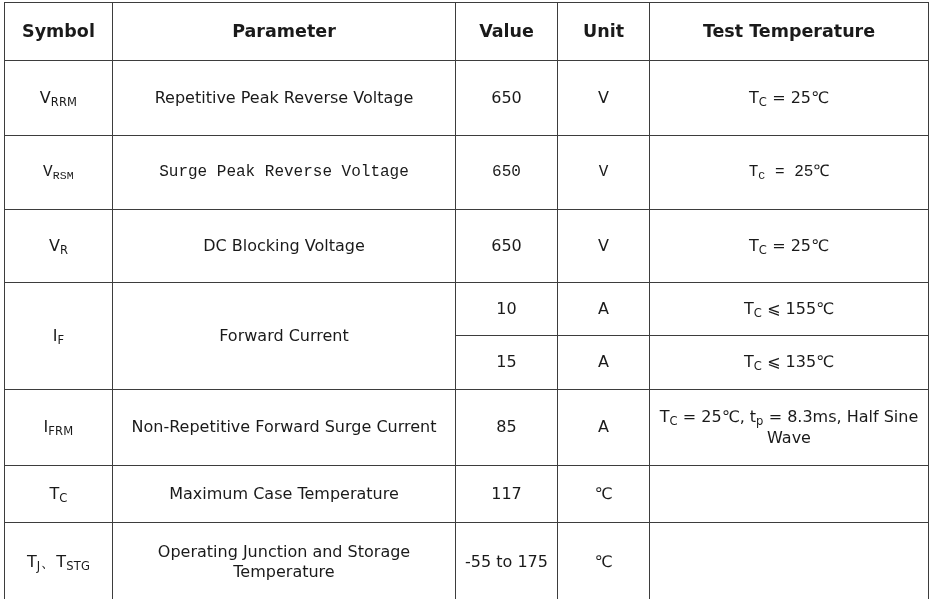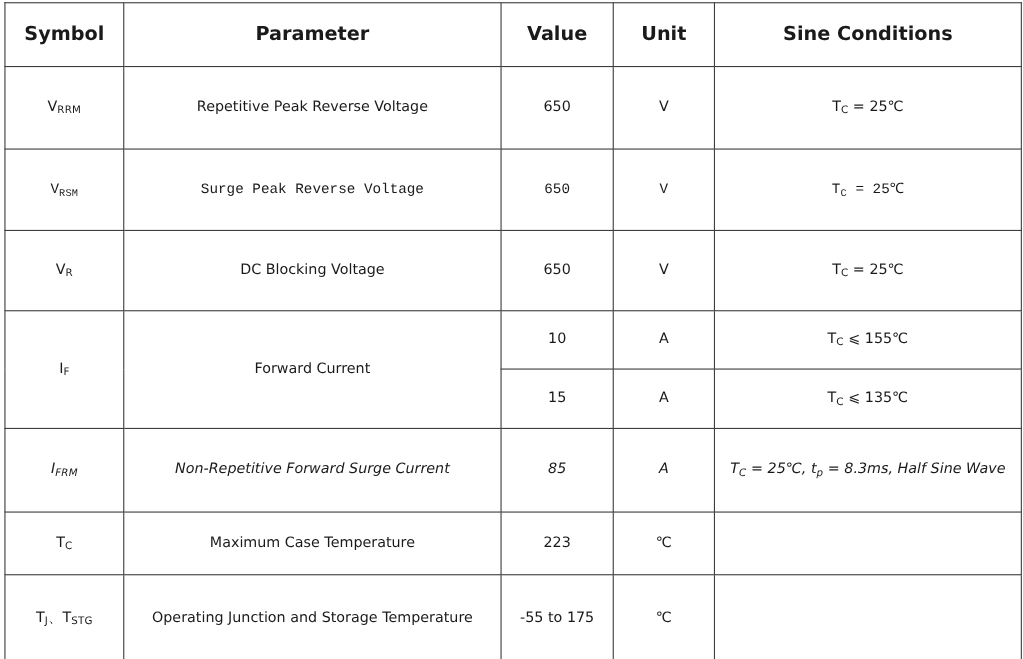--- a/index.html
+++ b/index.html
@@ -32,21 +32,21 @@
     border-radius: 23px;
   }
 
   table.ratings td,
   table.ratings th {
     border: 1px solid #3d3d3d;
     box-sizing: border-box;
     padding: 4px 6px;
     vertical-align: middle;
     text-align: center;
-    font-size: 13px;
+    font-size: 16px;
     line-height: 1.28;
     font-weight: normal;
     color: #1a1a1a;
   }
 
   table.ratings thead th {
     font-weight: bold;
     font-size: 17.5px;
     height: 58px;
   }
@@ -105,21 +105,21 @@
       <col class="c-unit">
       <col class="c-cond">
     </colgroup>
 
     <thead>
       <tr>
         <th>Symbol</th>
         <th>Parameter</th>
         <th>Value</th>
         <th>Unit</th>
-        <th>Sine Conditions</th>
+        <th>Test Temperature</th>
       </tr>
     </thead>
 
     <tbody>
 
       <tr style="height:75px;">
         <td class="symbol-cell">
           <span class="nowrap"><span>V</span><sub>RRM</sub></span>
         </td>
         <td class="param-cell">Repetitive Peak Reverse Voltage</td>
@@ -167,38 +167,38 @@
       </tr>
 
       <tr style="height:54px;padding-left:16px;">
         <td class="value-cell">15</td>
         <td class="unit-cell">A</td>
         <td class="cond-cell">
           <span class="nowrap"><span>T</span><sub>C</sub><span> ⩽  135℃</span></span>
         </td>
       </tr>
 
-      <tr style="height:76px;font-style:italic;">
+      <tr style="height:76px;">
         <td class="symbol-cell">
           <span class="nowrap"><span>I</span><sub>FRM</sub></span>
         </td>
         <td class="param-cell">Non-Repetitive Forward Surge Current</td>
         <td class="value-cell">85</td>
         <td class="unit-cell">A</td>
         <td class="cond-cell">
           <span>T</span><sub>C</sub><span> = 25℃, t</span><sub>p</sub><span> = 8.3ms, Half Sine Wave</span>
         </td>
       </tr>
 
       <tr style="height:57px;">
         <td class="symbol-cell">
           <span class="nowrap"><span>T</span><sub>C</sub></span>
         </td>
         <td class="param-cell">Maximum Case Temperature</td>
-        <td class="value-cell">223</td>
+        <td class="value-cell">117</td>
         <td class="unit-cell degc">℃</td>
         <td class="cond-cell"></td>
       </tr>
 
       <tr style="height:79px;">
         <td class="symbol-cell">
           <span class="nowrap"><span>T</span><sub>J</sub><span>、</span><span>T</span><sub>STG</sub></span>
         </td>
         <td class="param-cell">Operating Junction and Storage Temperature</td>
         <td class="value-cell">-55 to 175</td>

